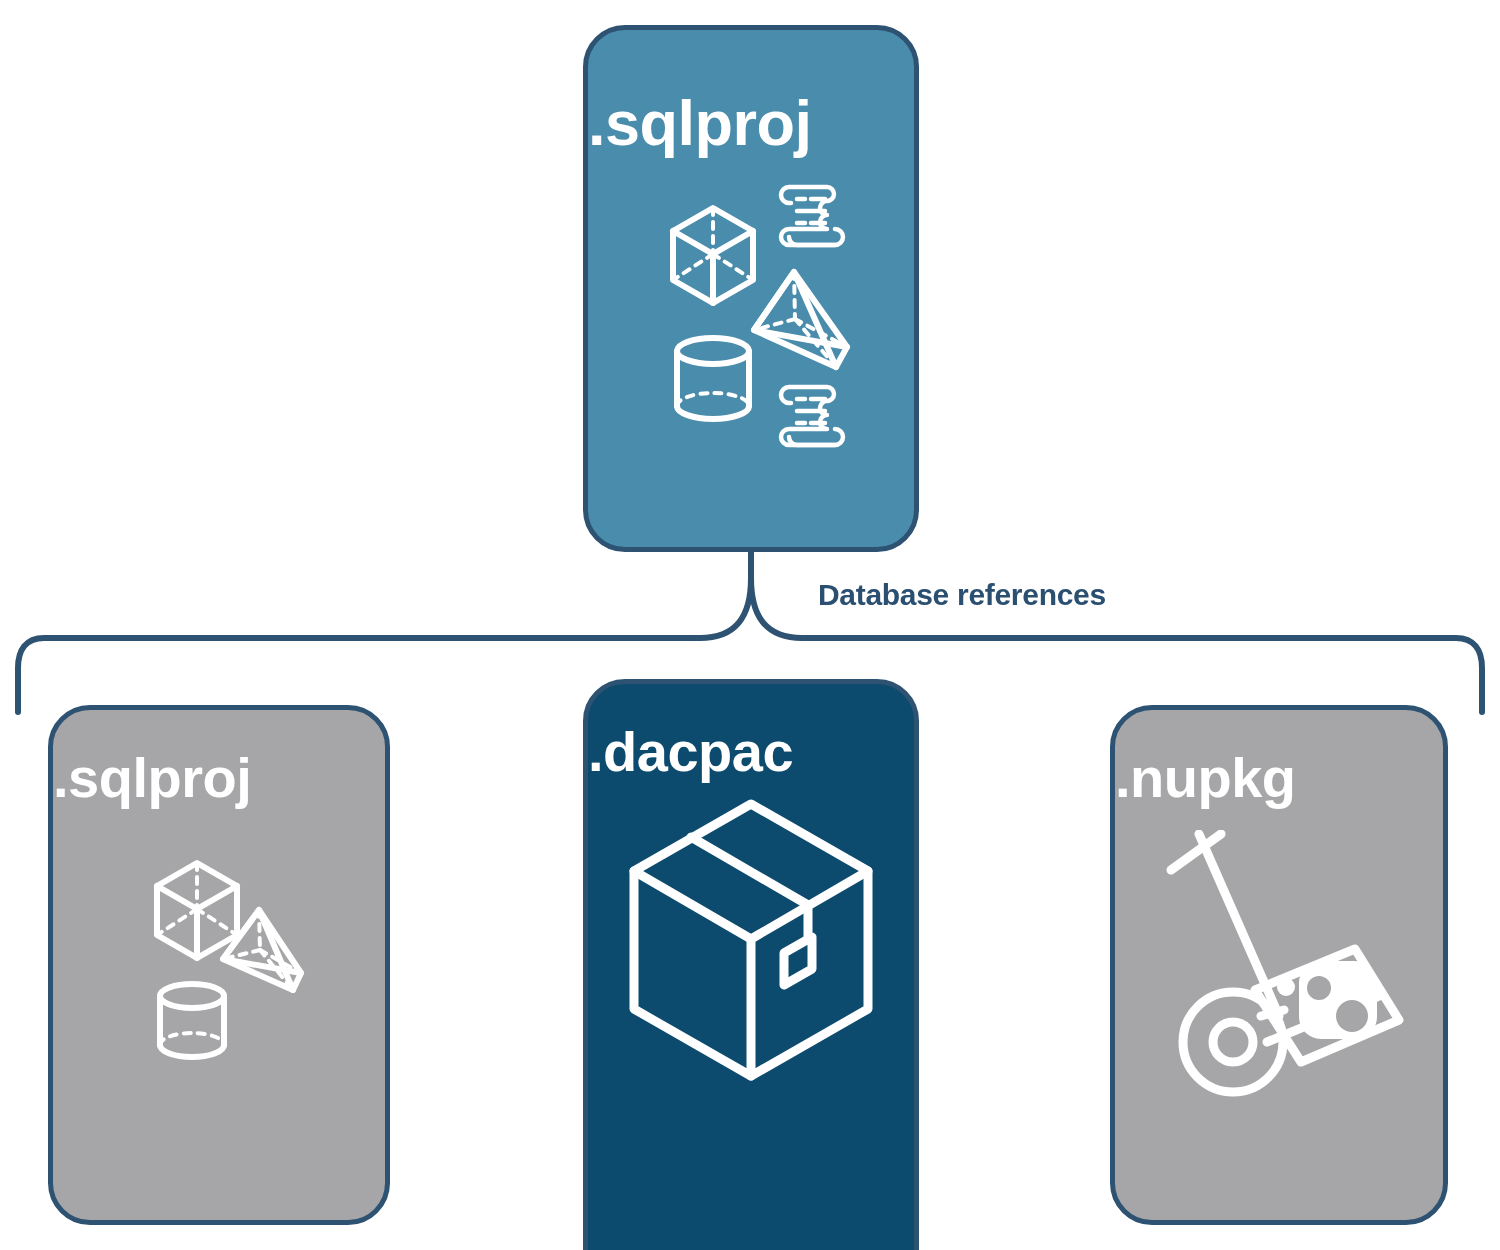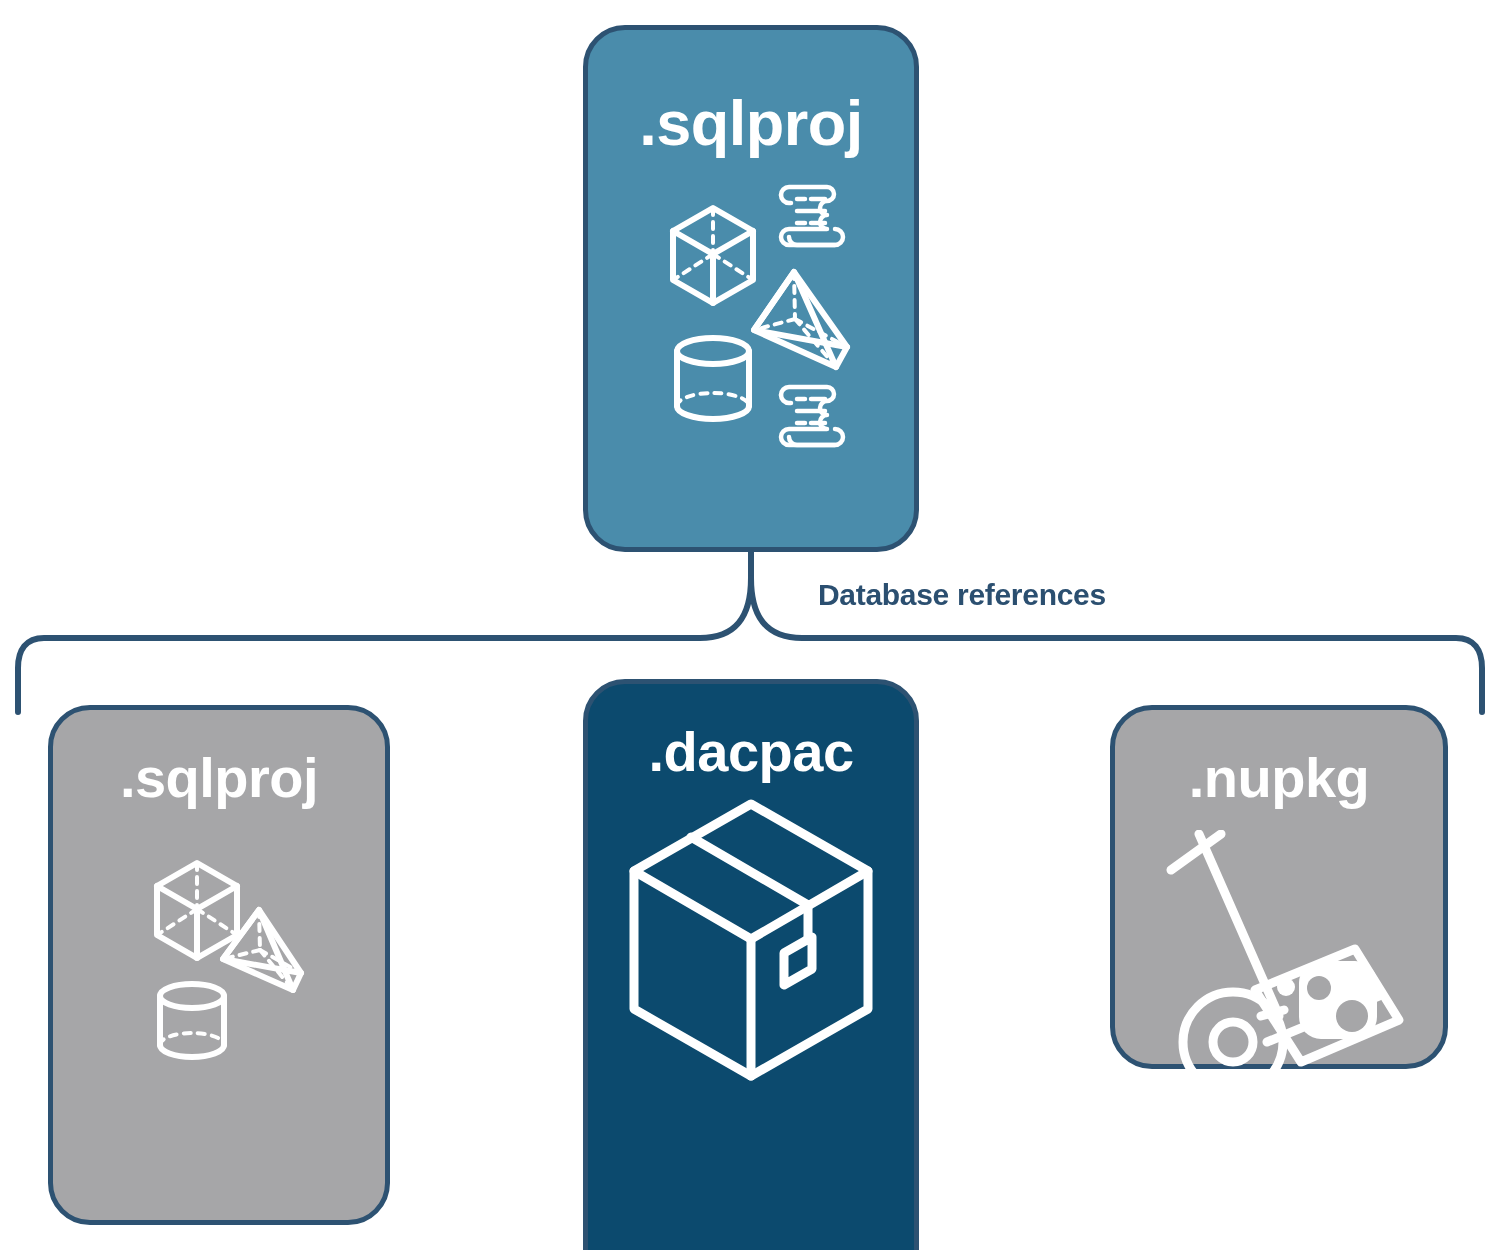--- a/index.html
+++ b/index.html
@@ -24,21 +24,21 @@
     position: absolute;
     box-sizing: border-box;
     border-radius: 42px;
     border: 5px solid #2d5272;
     display: block;
   }
   .card-title {
     position: absolute;
     left: 0;
     width: 100%;
-    text-align: center;
+    text-align: left;
     color: #ffffff;
     font-weight: bold;
     letter-spacing: -0.5px;
     line-height: 1;
     white-space: nowrap;
   }
   .card-icons {
     position: absolute;
     left: 0;
     width: 100%;
@@ -71,21 +71,21 @@
     left: 583px;
     top: 679px;
     width: 336px;
     height: 619px;
     background: #0c4a6e;
   }
   #card-nupkg {
     left: 1110px;
     top: 705px;
     width: 338px;
-    height: 364px;
+    height: 520px;
     background: #a6a6a8;
   }
   #card-sqlproj .card-title,
   #card-dacpac .card-title,
   #card-nupkg .card-title {
     top: 40px;
     font-size: 56px;
   }
   #card-sqlproj .card-icons { top: 145px; }
   #card-dacpac  .card-icons { top: 115px; }

